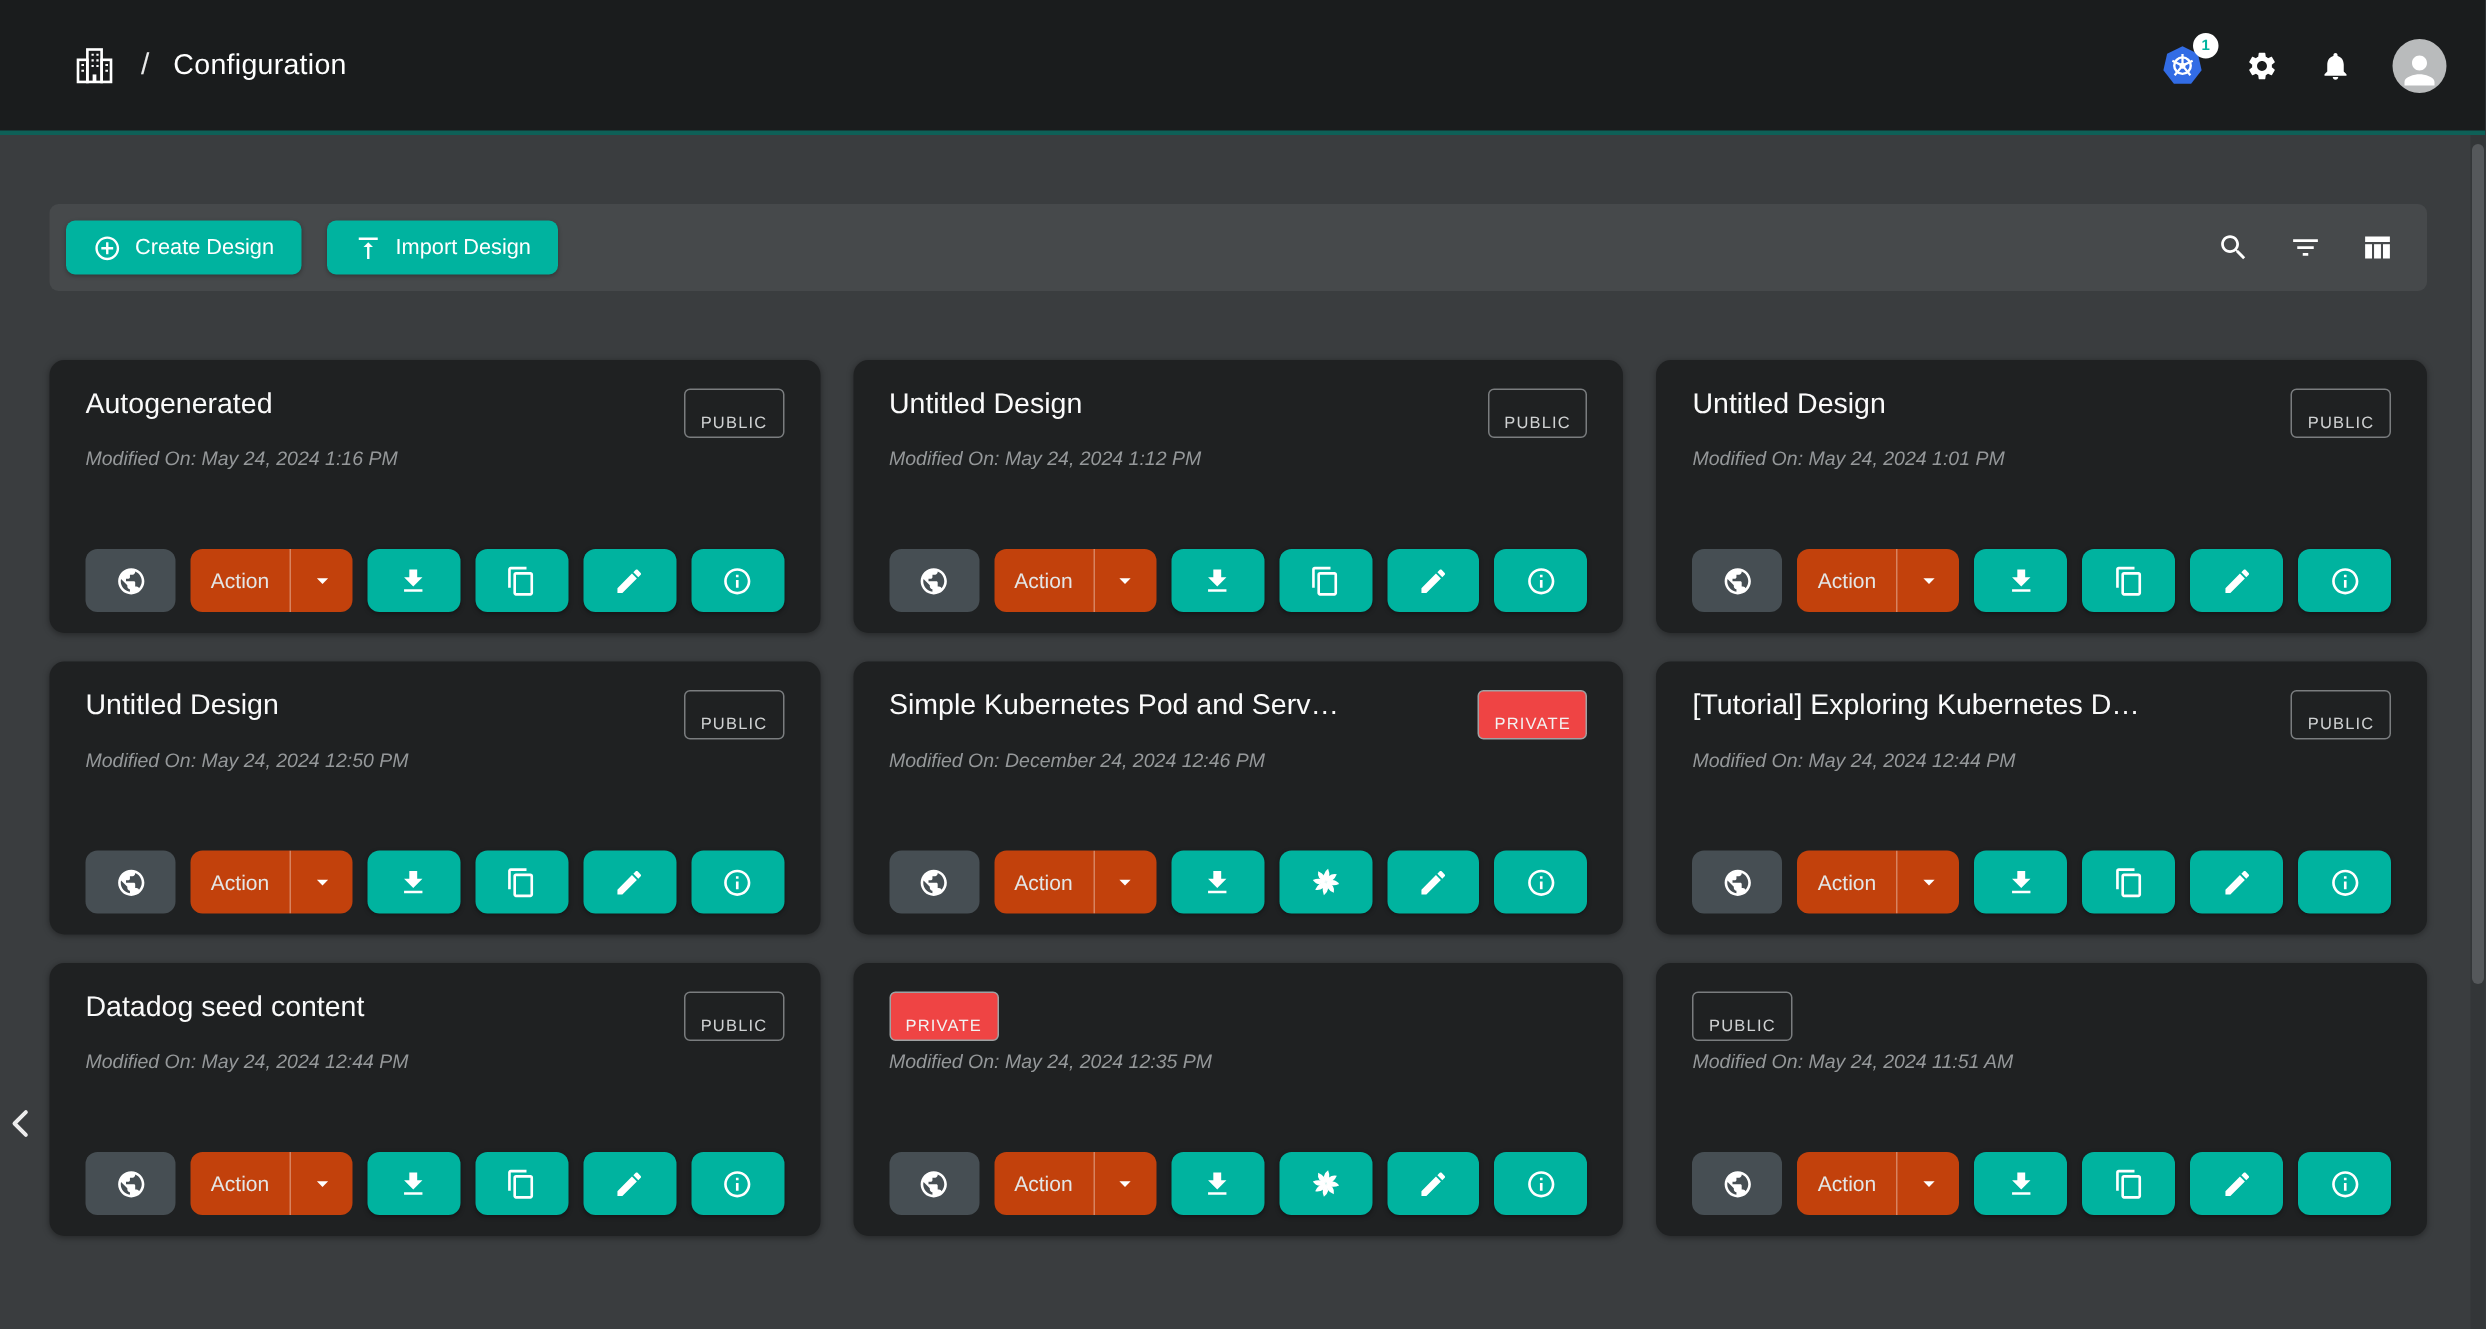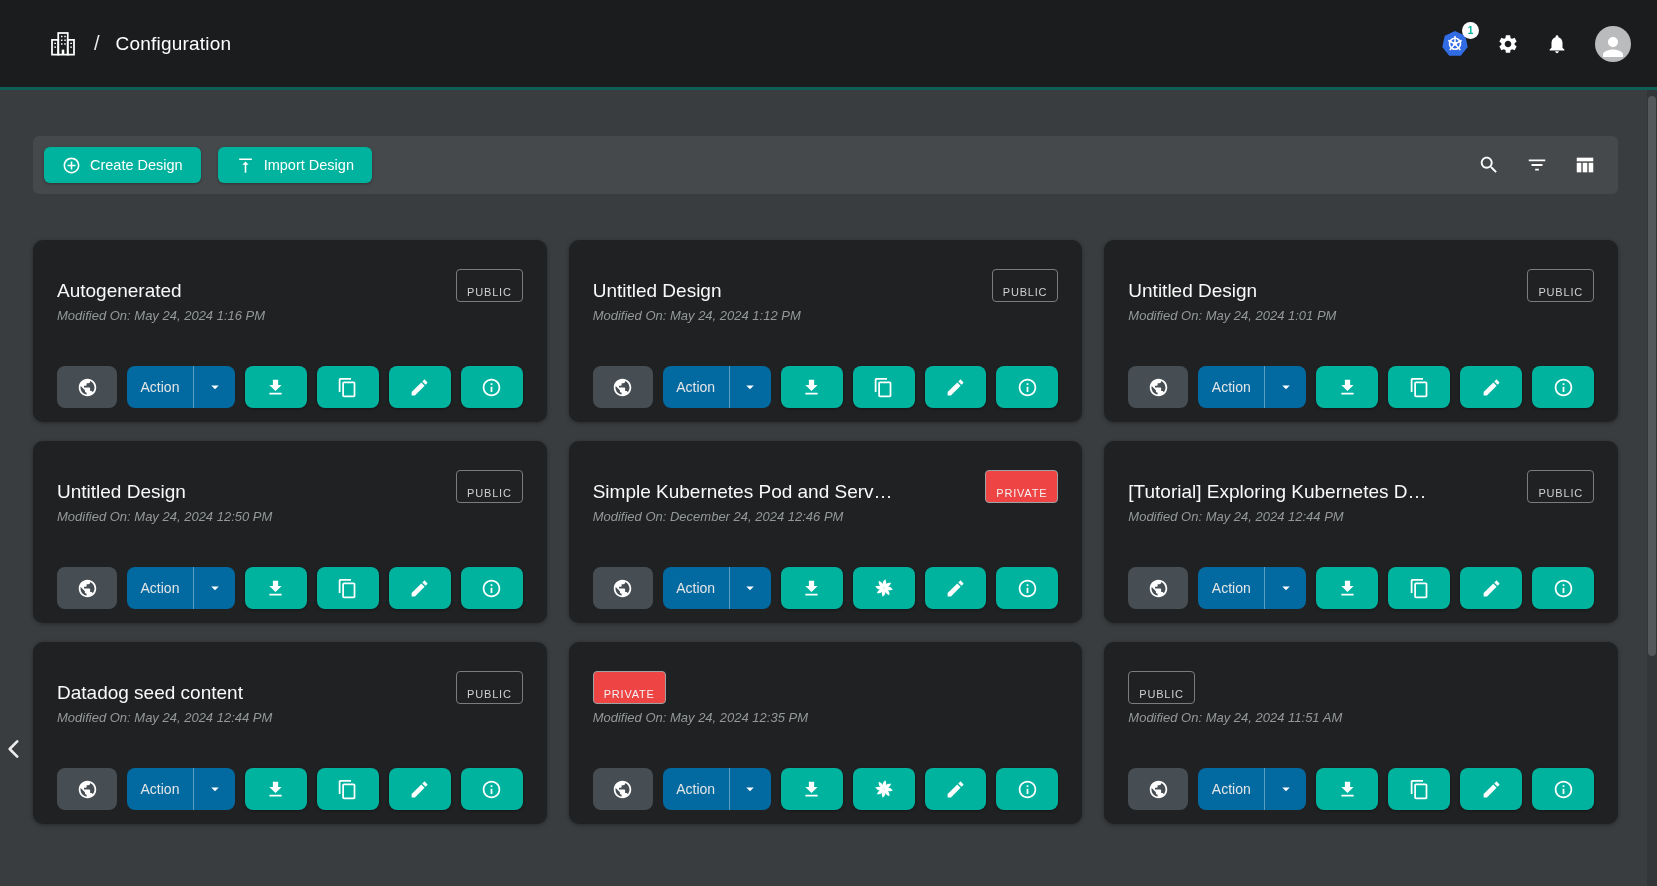--- a/index.html
+++ b/index.html
@@ -35,34 +35,34 @@
   .tbtn + .tbtn { margin-left:17px; }
   .toolbar-right { margin-left:auto; display:flex; align-items:center; gap:26px; }
   .ticon { width:22px; height:22px; color:#fff; cursor:pointer; }
   .ticon svg { width:22px; height:22px; display:block; }
 
   
   .grid { margin:46px 39px 0 33px; display:grid; grid-template-columns:repeat(3,1fr);
     column-gap:22px; row-gap:19px; }
   .card { background:#1f2122; border-radius:10px; height:182px; padding:15px 24px 14px 24px;
     display:flex; flex-direction:column; box-shadow:0 1px 4px rgba(0,0,0,.35); }
-  .card-head { display:flex; align-items:flex-end; gap:12px; margin-top:14px; }
+  .card-head { display:flex; align-items:flex-start; gap:12px; margin-top:4px; }
   .card-title { color:#fafafa; font-size:19px; font-weight:500; flex:1; min-width:0;
     white-space:nowrap; overflow:hidden; }
   .badge { font-size:11px; letter-spacing:.8px; color:#cfd1d2; border:1px solid #7a7d7f;
     border-radius:4px; padding:16px 10px 3px; flex:0 0 auto; }
   .badge.filled { background:#ef4444; border-color:#9fa2a3; color:#f2f3f3; }
   .modified { margin-top:6px; font-size:13px; font-style:italic; color:#95989a; }
   .actions { margin-top:auto; display:flex; align-items:center; gap:10px; }
   .abtn { height:42px; border:none; border-radius:8px; cursor:pointer; color:#fff;
     display:flex; align-items:center; justify-content:center; font-family:inherit; }
   .abtn svg { width:21px; height:21px; }
   .dark { background:#464e53; flex:0 0 60px; }
   .teal { background:#00B39F; flex:1 1 62px; box-shadow:0 1px 3px rgba(0,0,0,.35); }
-  .split { flex:0 0 108px; height:42px; background:#0369a1; border-radius:8px;
+  .split { flex:0 0 108px; height:42px; background:#c2410c; border-radius:8px;
     display:flex; align-items:stretch; overflow:hidden; }
   .split-main { flex:1; background:none; border:none; color:#e4e6e6; font-size:14px;
     font-family:inherit; cursor:pointer; }
   .split-caret { flex:0 0 42px; background:none; border:none;
     border-left:1px solid rgba(255,255,255,.35); color:#fff; cursor:pointer;
     display:flex; align-items:center; justify-content:center; }
   .split-caret svg { width:18px; height:18px; }
   .clone-btn .spiral-glyph, .clone-btn .copy-glyph { display:none; line-height:0; }
   .clone-btn[data-icon="copy"] .copy-glyph { display:block; }
   .clone-btn[data-icon="design-spiral"] .spiral-glyph { display:block; }

